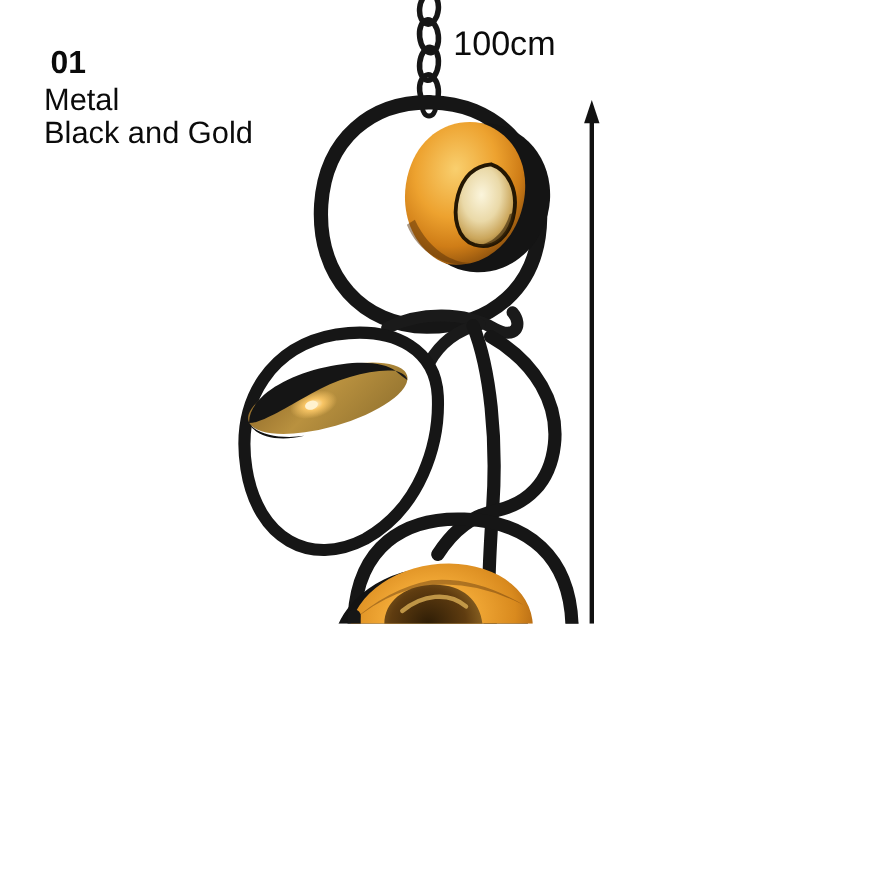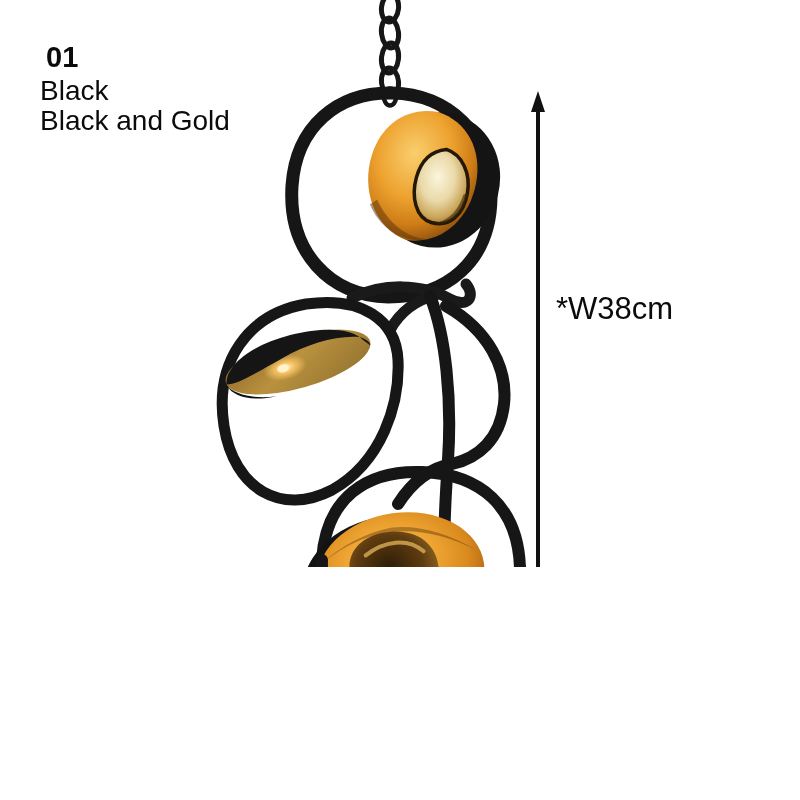--- a/index.html
+++ b/index.html
@@ -119,18 +119,18 @@
     <path d="M 322,560 C 320,616 356,660 425,667 C 478,671 516,630 520,568" fill="none" stroke="#161616" stroke-width="12" stroke-linecap="round"></path>
 
     <g stroke="#111111" fill="#111111">
       <line x1="538" y1="108" x2="538" y2="654" stroke-width="4"></line>
       <polygon points="538,91 531,112 545,112" stroke="none"></polygon>
       <polygon points="538,671 531,650 545,650" stroke="none"></polygon>
     </g>
   </svg>
 
   <div class="txt variant">01</div>
-  <div class="txt material">Black</div>
+  <div class="txt material">Metal</div>
   <div class="txt finish">Black and Gold</div>
+  <div class="txt chainlen">100cm</div>
   <div class="txt dims">
-    <div>*W38cm</div>
   </div>
 </div>
 
 </body></html>

